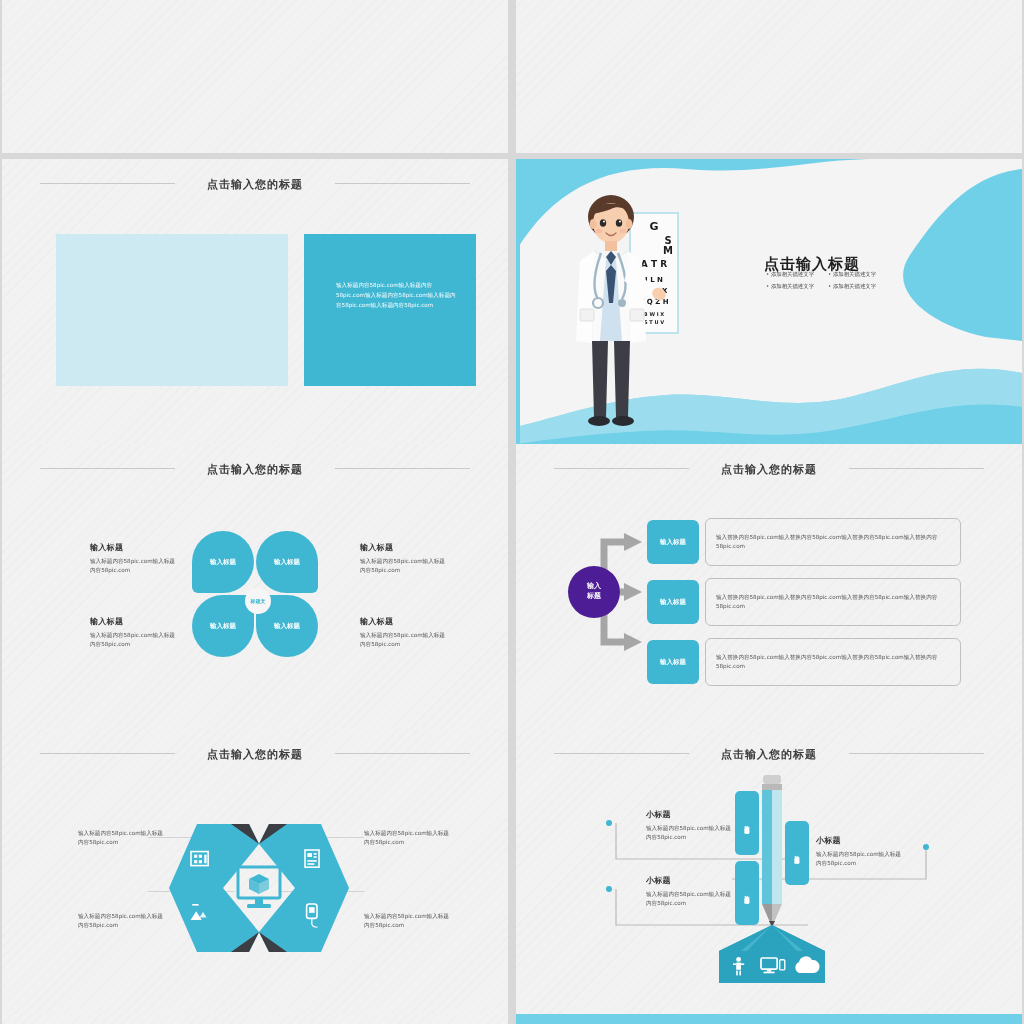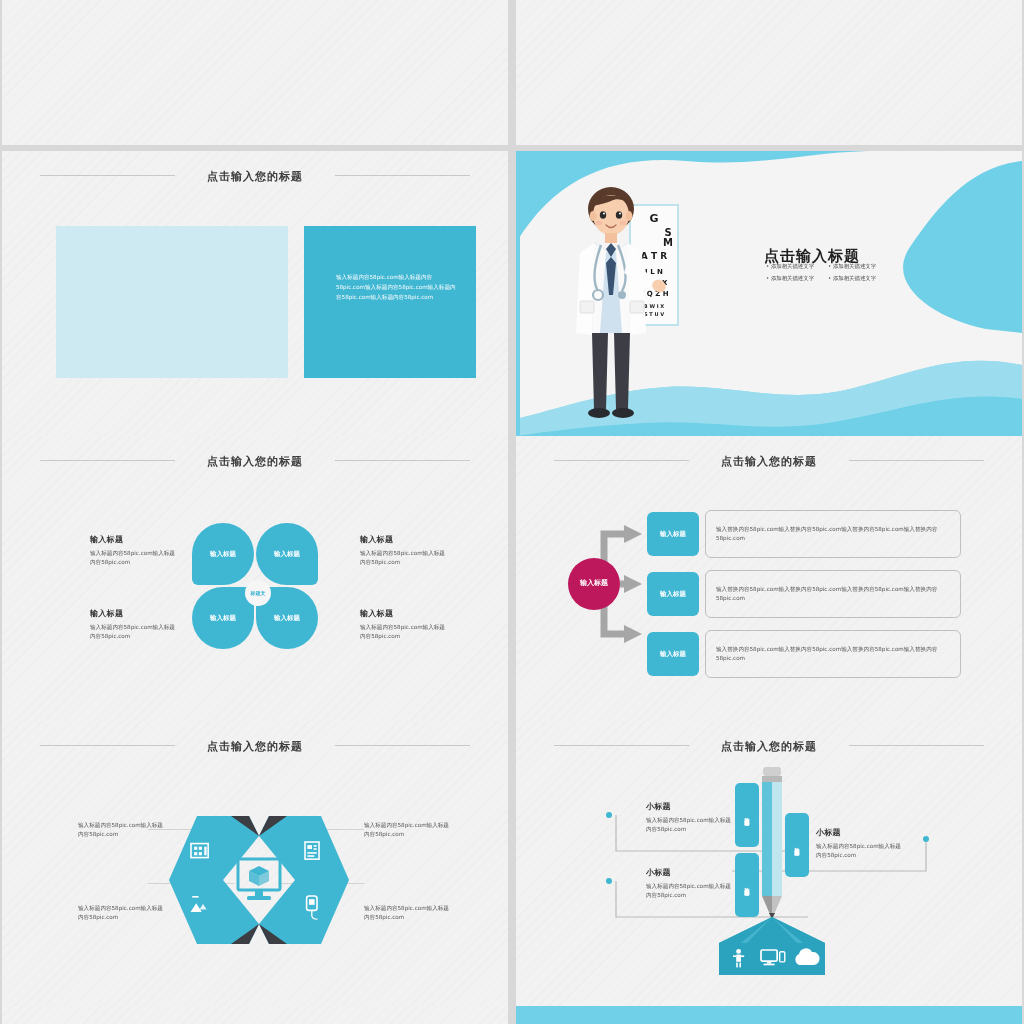--- a/index.html
+++ b/index.html
@@ -2,21 +2,21 @@
 <html><head>
 <meta charset="utf-8">
 <style>
   * { box-sizing: border-box; margin: 0; padding: 0; }
   html, body {
     width: 1024px; height: 1024px;
     background: #d8d8d8;
     font-family: "DejaVu Sans", "Liberation Sans", sans-serif;
     overflow: hidden;
   }
-  .page { position: relative; width: 1024px; height: 844px; }
+  .page { position: relative; width: 1024px; height: 844px; margin-top: 8px; }
 
   
   .slide {
     position: absolute;
     width: 506px; height: 285px;
     background: #f2f2f2;
     overflow: hidden;
   }
   .slide.texture::before {
     content: ""; position: absolute; inset: 0;
@@ -74,22 +74,22 @@
   .petal.tl { border-radius: 50% 50% 50% 6px; }
   .petal.tr { border-radius: 50% 50% 6px 50%; }
   .petal.bl { border-radius: 50% 6px 50% 50%; }
   .petal.br { border-radius: 6px 50% 50% 50%; }
   .petal-core { position: absolute; width: 26px; height: 26px; border-radius: 50%;
                 background: #f6f6f6; display: flex; align-items: center; justify-content: center;
                 color: #3fb6d2; font-size: 5px; font-weight: bold; z-index: 3; }
 
   
   .hub { position: absolute; width: 52px; height: 52px; border-radius: 50%;
-         background: #be185d; color: #fff; font-size: 7px; font-weight: bold;
-         display: flex; align-items: center; justify-content: center;
+         background: #4c1d95; color: #fff; font-size: 7px; font-weight: bold;
+         display: flex; flex-direction: column; align-items: center; justify-content: center;
          line-height: 1.4; }
   .sqbox { position: absolute; width: 52px; height: 44px; border-radius: 6px;
            background: #3fb6d2; color: #fff; font-size: 6.5px; font-weight: bold;
            display: flex; align-items: center; justify-content: center; }
   .obox { position: absolute; width: 256px; height: 48px; border: 1px solid #c0c0c0;
           border-radius: 6px; background: transparent;
           display: flex; align-items: center; padding: 0 10px; }
   .arw { position: absolute; }
 
   

